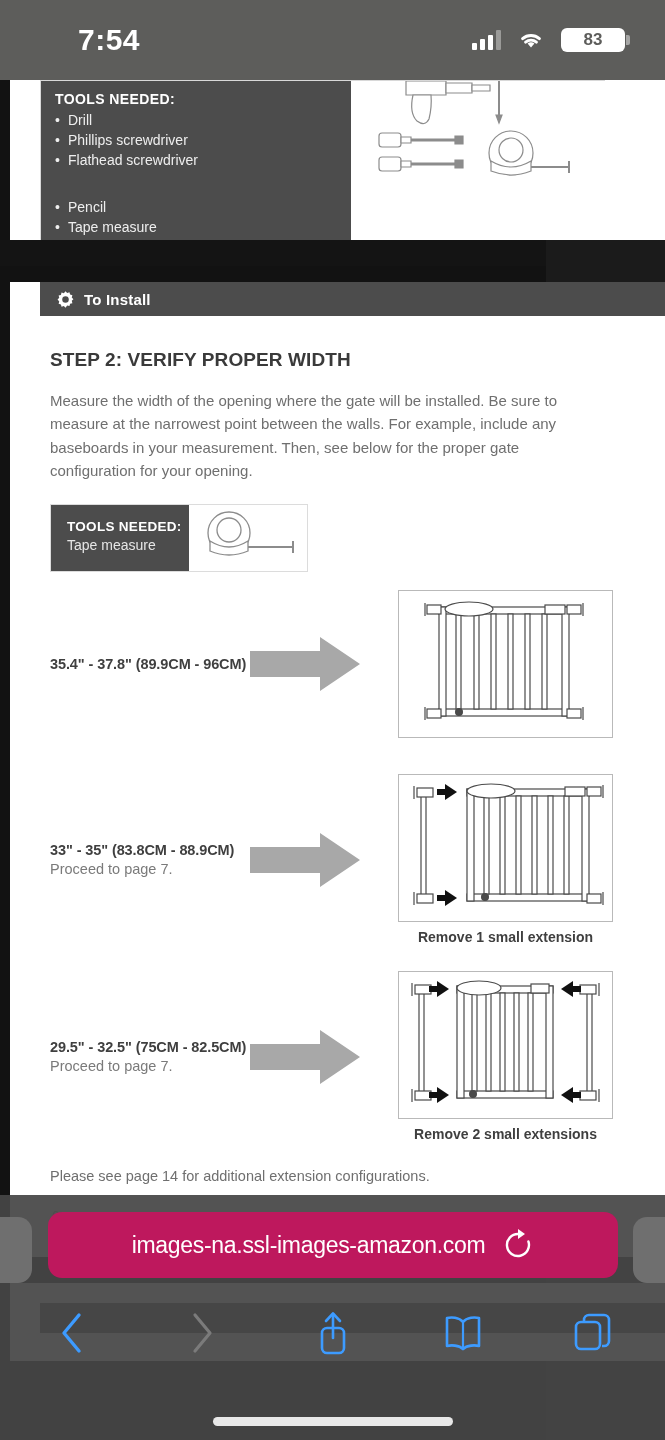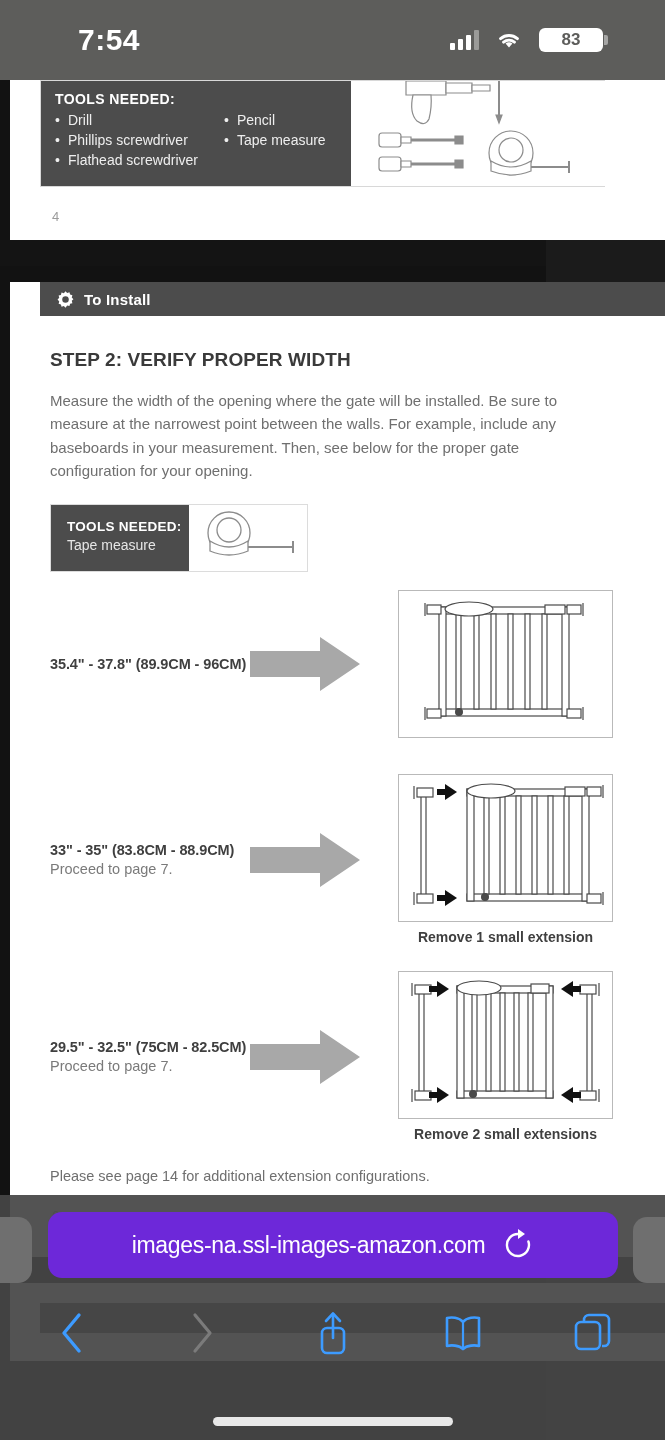--- a/index.html
+++ b/index.html
@@ -4,21 +4,21 @@
 <style>
   * { margin:0; padding:0; box-sizing:border-box; }
   html,body { width:665px; height:1440px; background:#000; overflow:hidden;
               font-family:"Liberation Sans", sans-serif; }
 
   #screen { position:relative; width:665px; height:1440px; background:#1b1b1b; overflow:hidden; }
 
   
   .statusbar { position:absolute; top:0; left:0; width:665px; height:80px;
                background:#5d5d5b; display:flex; align-items:center;
-               justify-content:space-between; padding:0 62px 0 78px; z-index:40; }
+               justify-content:space-between; padding:0 40px 0 78px; z-index:40; }
   .clock { color:#fff; font-size:30px; font-weight:600; letter-spacing:.5px; }
   .status-right { display:flex; align-items:center; gap:17px; }
   .bars { display:flex; align-items:flex-end; gap:3px; height:20px; }
   .bars i { display:block; width:5px; background:#fff; border-radius:1px; }
   .bars i:nth-child(1){ height:7px; }
   .bars i:nth-child(2){ height:11px; }
   .bars i:nth-child(3){ height:15px; }
   .bars i:nth-child(4){ height:20px; background:#9a9a98; }
   .wifi { width:26px; height:20px; position:relative; }
   .battery { position:relative; width:64px; height:24px; }
@@ -32,21 +32,21 @@
   .pagestack { position:absolute; top:80px; left:0; width:546px; height:1360px;
                background:#121212; z-index:10; }
   .page { position:relative; background:#fff; margin-left:10px; width:655px; }
   .gap { height:26px; background:#141414; }
 
   
   .page-top { height:160px; overflow:hidden; }
   .tools-box { display:flex; width:565px; margin:0 0 0 30px; border:1px solid #d8d8d8; }
   .tools-dark { background:#4c4c4c; color:#fff; padding:10px 14px 14px 14px; flex:0 0 310px; }
   .tools-title { font-size:14px; font-weight:700; letter-spacing:.4px; margin-bottom:4px; }
-  .tools-cols { display:flex; gap:26px; font-size:14px; line-height:1.3; color:#eee; }
+  .tools-cols { display:flex; gap:26px; font-size:14px; line-height:1.3; color:#eee;flex-direction:column; }
   .tools-cols ul { list-style:none; }
   .tools-cols li { position:relative; padding-left:13px; margin-bottom:2px; white-space:nowrap; }
   .tools-cols li:before { content:"•"; position:absolute; left:0; }
   .tools-img { flex:1; background:#fff; position:relative; }
   .pagenum { font-size:13px; color:#9b9b9b; margin:22px 0 0 42px; }
 
   
   .page-main { padding-bottom:34px; }
   .ribbon { margin:16px 0 0 30px; height:34px; background:#4c4c4c; display:flex;
             align-items:center; padding-left:16px; gap:9px; }
@@ -84,21 +84,21 @@
   
   .safari { position:absolute; left:0; bottom:0; width:665px; height:245px;
             background:rgba(70,70,70,.93); z-index:50;
             display:flex; flex-direction:column; }
   .tabrow { height:96px; display:flex; align-items:center; justify-content:center;
             position:relative; padding-top:4px; }
   .tab-side { position:absolute; top:22px; width:62px; height:66px;
               background:#6f6f6f; border-radius:14px; }
   .tab-side.left { left:-30px; }
   .tab-side.right { right:-30px; }
-  .urlbar { width:570px; height:66px; background:#6d28d9; border-radius:14px;
+  .urlbar { width:570px; height:66px; background:#be185d; border-radius:14px;
             display:flex; align-items:center; justify-content:center; gap:18px;
             position:relative; z-index:2; }
   .url-text { color:#fff; font-size:23px; letter-spacing:-.3px; }
   .toolbar { flex:1; display:flex; align-items:flex-start; justify-content:space-between;
              padding:14px 44px 0 44px; }
   .tb { width:56px; height:56px; display:flex; align-items:center; justify-content:center; }
   .home-indicator { position:absolute; bottom:14px; left:50%; transform:translateX(-50%);
                     width:240px; height:9px; border-radius:5px; background:#e8e8e8; }
   svg { display:block; }
 </style>

